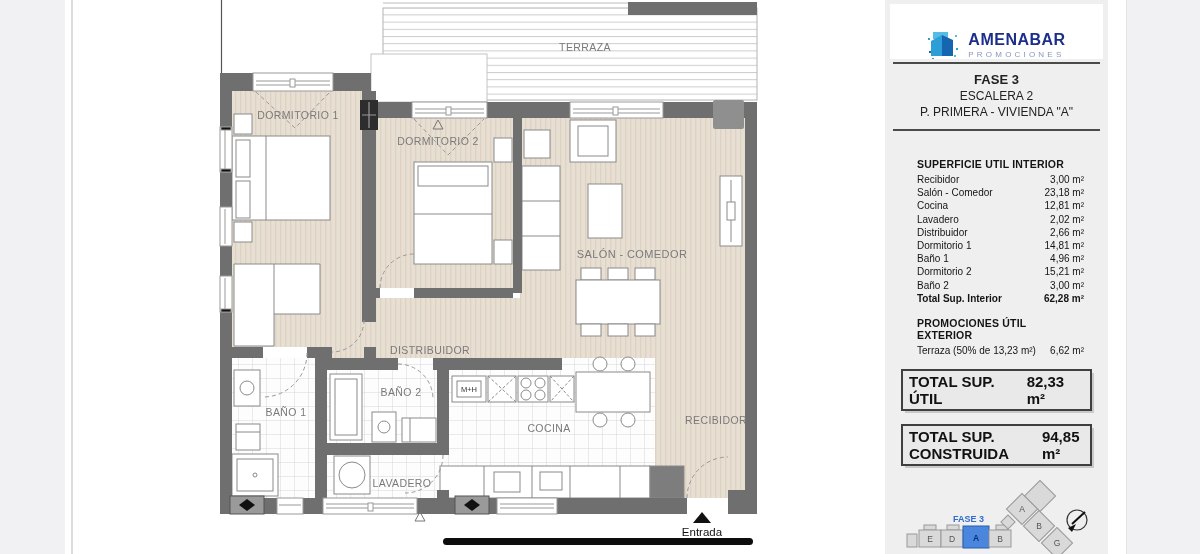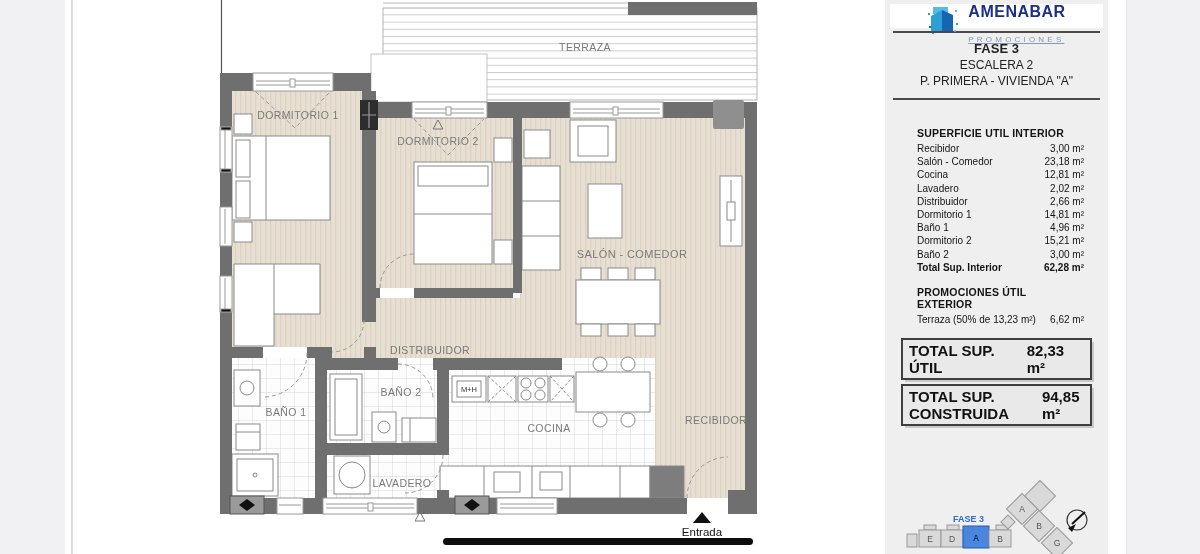--- a/index.html
+++ b/index.html
@@ -4,38 +4,38 @@
 <style>
   html,body{margin:0;padding:0;background:#fff;}
   .page{position:relative;width:1200px;height:554px;background:#fff;overflow:hidden;
         font-family:"Liberation Sans", sans-serif;}
   .gutter-left{position:absolute;left:0;top:0;width:65px;height:554px;background:#f1f1f4;}
   .gutter-line{position:absolute;left:71px;top:0;width:2px;height:554px;background:#dcdcdc;}
   .gutter-right{position:absolute;left:1126px;top:0;width:74px;height:554px;background:#f1f1f4;border-left:1px solid #e3e3e3;}
   .plan-svg{position:absolute;left:200px;top:0;}
   
   .sidebar{position:absolute;left:885px;top:0;width:223px;height:554px;background:#efefef;color:#1b1b1b;}
-  .logo-box{margin:4px 5px 0 5px;height:24px;background:#fff;display:flex;align-items:flex-start;justify-content:center;gap:7px;}
+  .logo-box{margin:4px 5px 0 5px;height:55px;background:#fff;display:flex;align-items:flex-end;justify-content:center;gap:7px;}
   .brand-text{display:flex;flex-direction:column;line-height:1;}
   .brand-name{font-weight:bold;font-size:16px;letter-spacing:.5px;}
-  .brand-tag{font-size:8px;letter-spacing:3.2px;margin-top:16px;text-decoration:underline;}
+  .brand-tag{font-size:8px;letter-spacing:3.2px;margin-top:3px;}
   .rule{border:0;border-top:2px solid #4a4a4a;margin:3px 8px;}
   .title-block{text-align:center;font-size:12px;line-height:16px;padding:5px 0 6px 0;color:#222;}
   .title-block .t1{font-weight:bold;font-size:13px;}
   .areas{padding:24px 24px 0 32px;font-size:10px;color:#141414;}
   .ahead{font-weight:bold;font-size:10.5px;margin-bottom:3px;letter-spacing:.2px;}
   .arow{display:flex;justify-content:space-between;line-height:13.2px;}
   .arow .val{white-space:nowrap;margin-left:10px;}
   .arow.total{font-weight:bold;}
   .ext{margin-top:12px;}
   .tbox{margin:0 16px;margin-top:12px;border:2px solid #3f3f3f;background:#e9e9e9;
         display:flex;justify-content:space-between;align-items:center;
         padding:2px 6px;font-size:15px;font-weight:bold;color:#111;
         box-shadow:3px 3px 0 -1px #c9c9c9;}
-  .tbox:last-of-type{margin-top:4px;}
+  .tbox:last-of-type{margin-top:13px;}
   .siteplan{position:absolute;left:0;bottom:0;}
 </style>
 </head>
 <body>
 
 <div class="page">
   <div class="gutter-left"></div>
   <div class="gutter-line"></div>
   <div class="gutter-right"></div>
 

